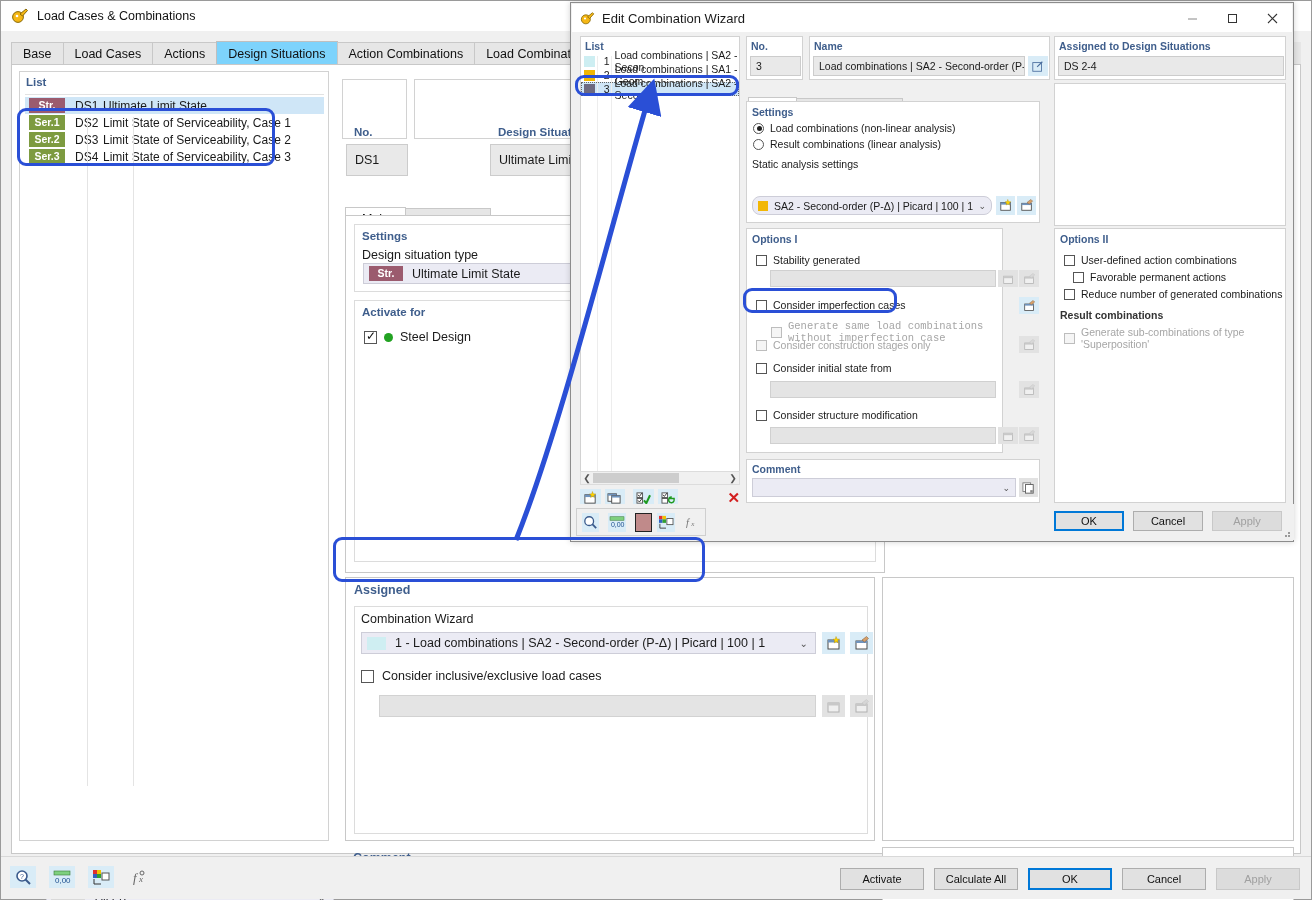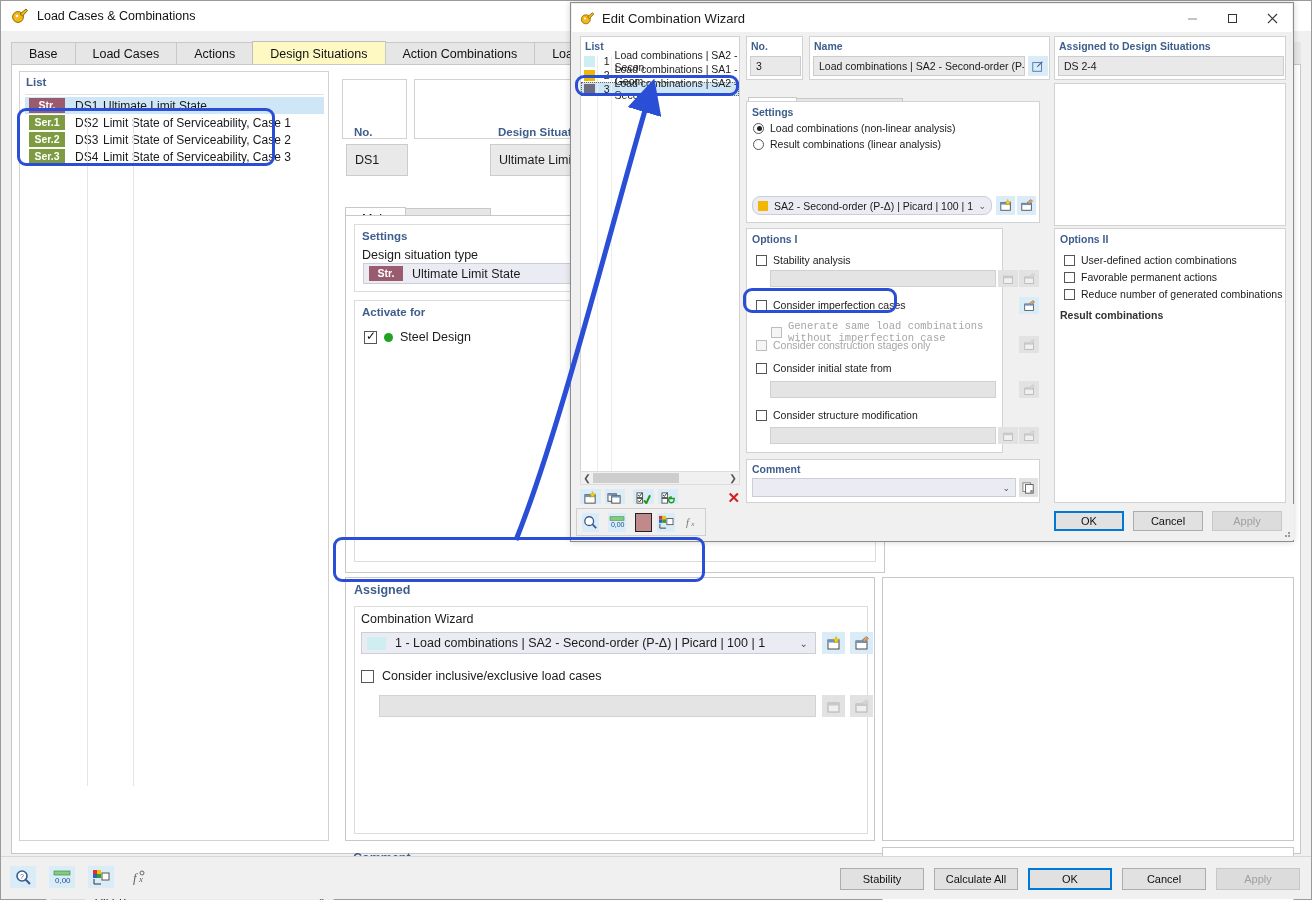--- a/index.html
+++ b/index.html
@@ -12,23 +12,23 @@
     position:relative; overflow:hidden;
     -webkit-font-smoothing: antialiased;
   }
   #main-window { left:0; top:0; width:1312px; height:900px; border:1px solid #9a9a9a; background:#f0f0f0; }
   #main-titlebar { position:absolute; left:1px; top:1px; width:1310px; height:30px; background:#ffffff; display:flex; align-items:center; padding-left:10px; }
   .title-text { font-size:12.5px; color:#111; margin-left:8px; }
   .app-icon { width:18px; height:18px; position:relative; }
 
   
   #main-tabs { position:absolute; left:11px; top:41px; width:1290px; height:24px; display:flex; align-items:flex-end; }
-  .tab { height:23px; padding:0 17px; display:flex; align-items:center; justify-content:center;
+  .tab { height:23px; padding:0 11px; display:flex; align-items:center; justify-content:center;
          font-size:12.5px; color:#111; background:#e6e6e6; border:1px solid #c8c8c8; border-bottom:none; margin-right:-1px; }
-  .tab.active { background:#fef9c3; border-color:#bfbfbf; height:24px; font-weight:400; }
+  .tab.active { background:#7dd3fc; border-color:#bfbfbf; height:24px; font-weight:400; }
   #tabstrip-fill { flex:1; border-bottom:1px solid #c8c8c8; height:23px; background:#e6e6e6; }
 
   
   #main-body { position:absolute; left:11px; top:64px; width:1290px; height:790px; background:#ffffff; border:1px solid #c8c8c8; }
 
   
   #list-panel { position:absolute; left:7px; top:6px; width:310px; height:770px; background:#ffffff; border:1px solid #d2d2d2; }
   .group-label { font-size:11.5px; color:#3f5e8c; font-weight:bold; padding:4px 6px 3px 6px; }
   #ds-table { position:absolute; left:5px; top:22px; width:299px; height:720px; border-top:1px solid #e2e2e2; }
   .ds-row { display:flex; align-items:center; height:17px; font-size:12px; }
@@ -363,21 +363,21 @@
     <span class="ico-btn plain" style="width:26px;height:22px;margin-left:9px;">
       <svg width="18" height="16" viewBox="0 0 18 16">
           <text x="2" y="13" font-size="13" font-style="italic" fill="#666" font-family="serif">f</text>
           <text x="8" y="13" font-size="9" font-style="italic" fill="#666" font-family="serif">x</text>
           <circle cx="11" cy="4" r="2" fill="none" stroke="#666"></circle>
         </svg>
     </span>
   </div>
 
   <div id="bottom-btns">
-    <div class="btn bbtn">Stability</div>
+    <div class="btn bbtn">Activate</div>
     <div class="btn bbtn">Calculate All</div>
     <div class="btn bbtn primary">OK</div>
     <div class="btn bbtn">Cancel</div>
     <div class="btn bbtn disabled">Apply</div>
   </div>
 </div>
 
 <div id="wizard">
 
   <div id="wiz-titlebar">
@@ -500,20 +500,21 @@
   <div class="wz-card" style="left:175px;top:98px;width:294px;height:122px;">
     <div class="lbl-blue" style="padding:4px 0 0 5px;">Settings</div>
     <div class="wz-row" style="padding:4px 0 0 6px;">
       <span class="radio on"></span>
       <span>Load combinations (non-linear analysis)</span>
     </div>
     <div class="wz-row" style="padding:4px 0 0 6px;">
       <span class="radio"></span>
       <span>Result combinations (linear analysis)</span>
     </div>
+    <div style="padding:8px 0 0 5px;font-size:10.5px;">Static analysis settings</div>
     <div class="wz-field" style="position:absolute;left:5px;top:94px;width:240px;height:19px;border-radius:8px;">
       <span style="width:10px;height:10px;background:#f2b705;flex:none;"></span>
       <span style="margin-left:6px;white-space:nowrap;">SA2 - Second-order (P-Δ) | Picard | 100 | 1</span>
       <span style="margin-left:auto;margin-right:5px;color:#555;font-size:9px;">⌄</span>
     </div>
     <span class="sbtn" style="position:absolute;left:249px;top:94px;width:19px;height:19px;">
       <svg width="14" height="13" viewBox="0 0 16 15">
           <rect x="2" y="4" width="11" height="9" fill="#fff" stroke="#4a4a4a"></rect>
           <rect x="2" y="4" width="11" height="2.5" fill="#6f93bd"></rect>
           <path d="M10 0.5 L11 3 L13.5 3.2 L11.6 4.8 L12.3 7 L10.2 5.7 L8.1 7 L8.8 4.8 L7 3.2 L9.4 3 Z" fill="#ffd400" stroke="#b08a00" stroke-width="0.4"></path>
@@ -526,21 +527,21 @@
           <path d="M8 4 L12.5 0.5 L14.5 2.5 L10.5 6 Z" fill="#d8a06a" stroke="#7a5530" stroke-width="0.5"></path>
         </svg>
     </span>
   </div>
 
   <div class="wz-card" style="left:175px;top:225px;width:257px;height:225px;">
     <div class="lbl-blue" style="padding:4px 0 0 5px;">Options I</div>
 
     <div class="wz-row" style="padding:9px 0 0 9px;">
       <span class="wz-cb"></span>
-      <span>Stability analysis</span>
+      <span>Stability generated</span>
     </div>
     <div class="wz-field disabled" style="position:absolute;left:23px;top:41px;width:226px;height:17px;"></div>
     <span class="sbtn dis" style="position:absolute;left:251px;top:41px;">
       <svg width="13" height="12" viewBox="0 0 16 15" opacity="0.5">
           <rect x="2" y="4" width="11" height="9" fill="#fff" stroke="#888"></rect>
           <rect x="2" y="4" width="11" height="2.5" fill="#b0b0b0"></rect>
         </svg>
     </span>
     <span class="sbtn dis" style="position:absolute;left:272px;top:41px;">
       <svg width="13" height="12" viewBox="0 0 16 15" opacity="0.5">
@@ -628,29 +629,33 @@
   </div>
 
   <div class="wz-card" style="left:483px;top:80px;width:232px;height:143px;"></div>
 
   <div class="wz-card" style="left:483px;top:225px;width:232px;height:275px;">
     <div class="lbl-blue" style="padding:4px 0 0 5px;">Options II</div>
     <div class="wz-row" style="padding:9px 0 0 9px;">
       <span class="wz-cb"></span>
       <span>User-defined action combinations</span>
     </div>
-    <div class="wz-row" style="padding:5px 0 0 9px;">
+    <div class="wz-row" style="padding:5px 0 0 18px;">
       <span class="wz-cb"></span>
       <span>Favorable permanent actions</span>
     </div>
     <div class="wz-row" style="padding:5px 0 0 9px;">
       <span class="wz-cb"></span>
       <span>Reduce number of generated combinations</span>
     </div>
     <div style="padding:9px 0 0 5px;font-size:10.5px;font-weight:bold;color:#333;">Result combinations</div>
+    <div class="wz-row dis" style="padding:5px 0 0 9px;">
+      <span class="wz-cb disabled"></span>
+      <span>Generate sub-combinations of type 'Superposition'</span>
+    </div>
   </div>
 
   <div id="wiz-footer">
     <div style="position:absolute;right:12px;top:7px;display:flex;gap:9px;">
       <div class="btn primary" style="width:70px;">OK</div>
       <div class="btn" style="width:70px;">Cancel</div>
       <div class="btn disabled" style="width:70px;">Apply</div>
     </div>
     <svg class="grip" viewBox="0 0 10 10">
       <g fill="#9a9a9a">

